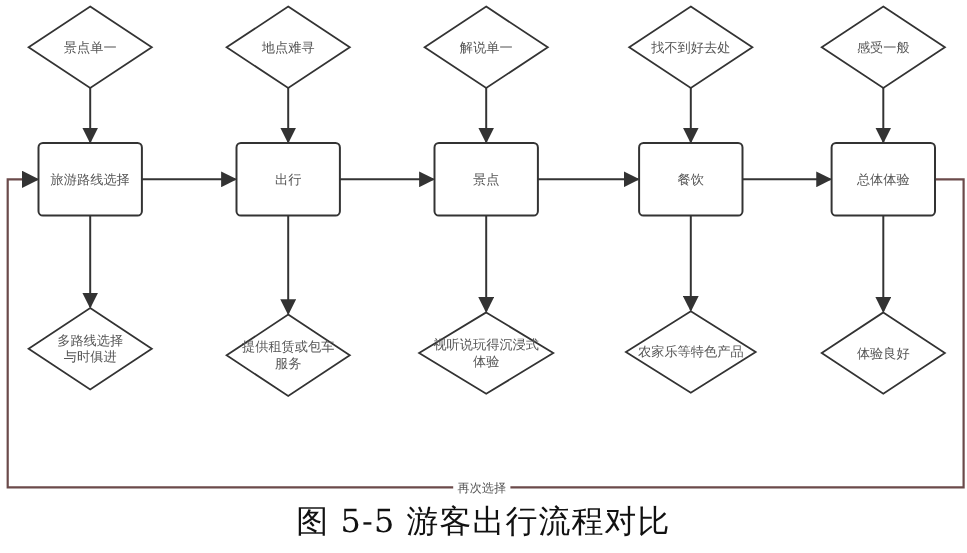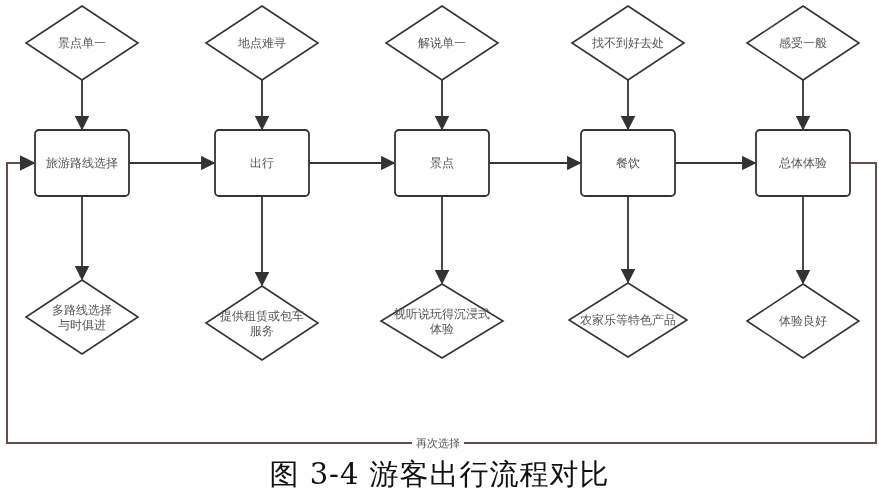--- a/index.html
+++ b/index.html
@@ -68,13 +68,13 @@
       <text x="628" y="320" text-anchor="middle" class="node-text"><tspan x="628" y="324">农家乐等特色产品</tspan></text>
       <polygon points="803,6 859,43 803,80 747,43" fill="#fff" stroke="#333333" stroke-width="1.6"></polygon>
       <text x="803" y="43" text-anchor="middle" class="node-text"><tspan x="803" y="47">感受一般</tspan></text>
       <rect x="756" y="130" width="94" height="66" rx="4" ry="4" fill="#fff" stroke="#333333" stroke-width="1.8"></rect>
       <text x="803" y="163" text-anchor="middle" class="node-text"><tspan x="803" y="167">总体体验</tspan></text>
       <polygon points="803,284 859,321 803,358 747,321" fill="#fff" stroke="#333333" stroke-width="1.6"></polygon>
       <text x="803" y="321" text-anchor="middle" class="node-text"><tspan x="803" y="325">体验良好</tspan></text>
     </g>
 </svg>
 
-<div class="caption">图 3-4 游客出行流程对比</div>
+<div class="caption">图 5-5 游客出行流程对比</div>
 
 </body></html>

